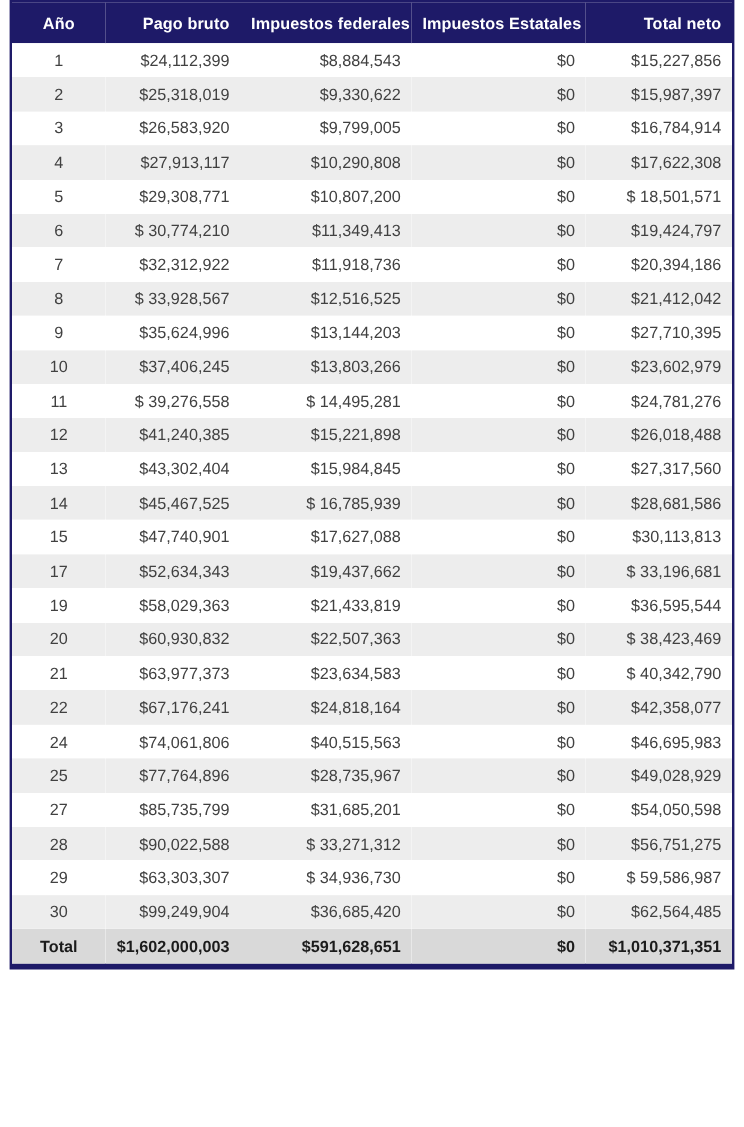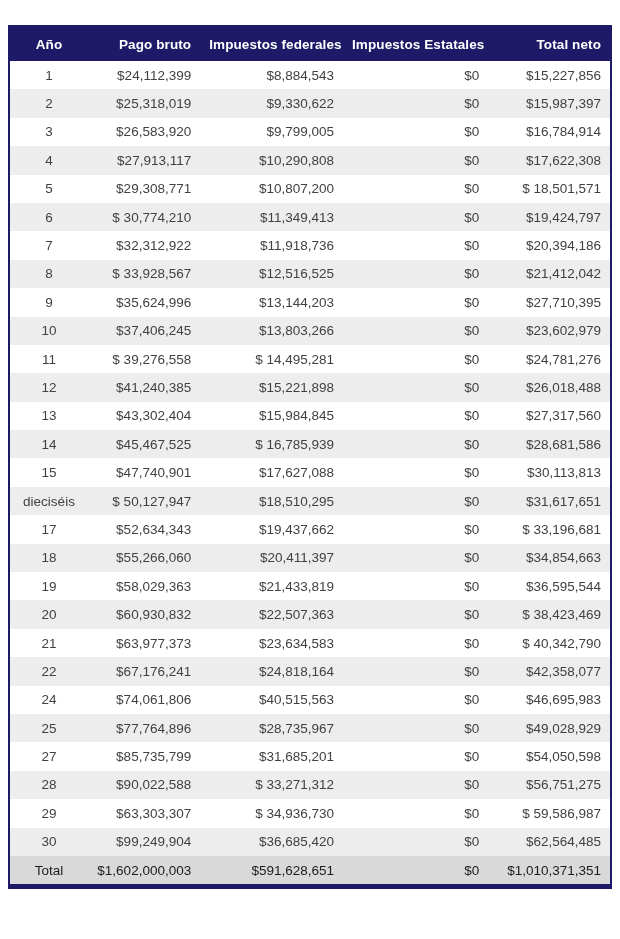--- a/index.html
+++ b/index.html
@@ -5,21 +5,21 @@
   html, body {
     margin: 0;
     padding: 0;
     background: #ffffff;
     width: 620px;
     height: 939px;
     font-family: "Liberation Sans", sans-serif;
     -webkit-font-smoothing: antialiased;
   }
   .table-wrap {
-    margin: 25px 8px 0 8px;
+    margin: 0 8px 0 8px;
     border: 2px solid #1e1a68;
     border-bottom-width: 5px;
     background: #ffffff;
   }
   table {
     width: 100%;
     border-collapse: collapse;
     table-layout: fixed;
   }
   col.c0 { width: 13.0%; }
@@ -43,21 +43,21 @@
     color: #414141;
     height: 28.4px;
     padding: 0 9px;
     white-space: nowrap;
     overflow: hidden;
   }
   tbody tr:nth-child(even) { background: #ededed; }
   tbody tr:nth-child(odd)  { background: #ffffff; }
   tfoot td {
     background: #d9d9d9;
-    font-weight: normal;
+    font-weight: bold;
     color: #1b1b1b;
   }
   .a-center { text-align: center; }
   .a-right  { text-align: right; }
 </style>
 </head>
 <body>
 
 <div class="table-wrap">
   <table>
@@ -177,39 +177,25 @@
           <td class="a-right">$28,681,586</td>
         </tr>
         <tr>
           <td class="a-center">15</td>
           <td class="a-right">$47,740,901</td>
           <td class="a-right">$17,627,088</td>
           <td class="a-right">$0</td>
           <td class="a-right">$30,113,813</td>
         </tr>
         <tr>
-          <td class="a-center">dieciséis</td>
-          <td class="a-right">$ 50,127,947</td>
-          <td class="a-right">$18,510,295</td>
-          <td class="a-right">$0</td>
-          <td class="a-right">$31,617,651</td>
-        </tr>
-        <tr>
           <td class="a-center">17</td>
           <td class="a-right">$52,634,343</td>
           <td class="a-right">$19,437,662</td>
           <td class="a-right">$0</td>
           <td class="a-right">$ 33,196,681</td>
-        </tr>
-        <tr>
-          <td class="a-center">18</td>
-          <td class="a-right">$55,266,060</td>
-          <td class="a-right">$20,411,397</td>
-          <td class="a-right">$0</td>
-          <td class="a-right">$34,854,663</td>
         </tr>
         <tr>
           <td class="a-center">19</td>
           <td class="a-right">$58,029,363</td>
           <td class="a-right">$21,433,819</td>
           <td class="a-right">$0</td>
           <td class="a-right">$36,595,544</td>
         </tr>
         <tr>
           <td class="a-center">20</td>

